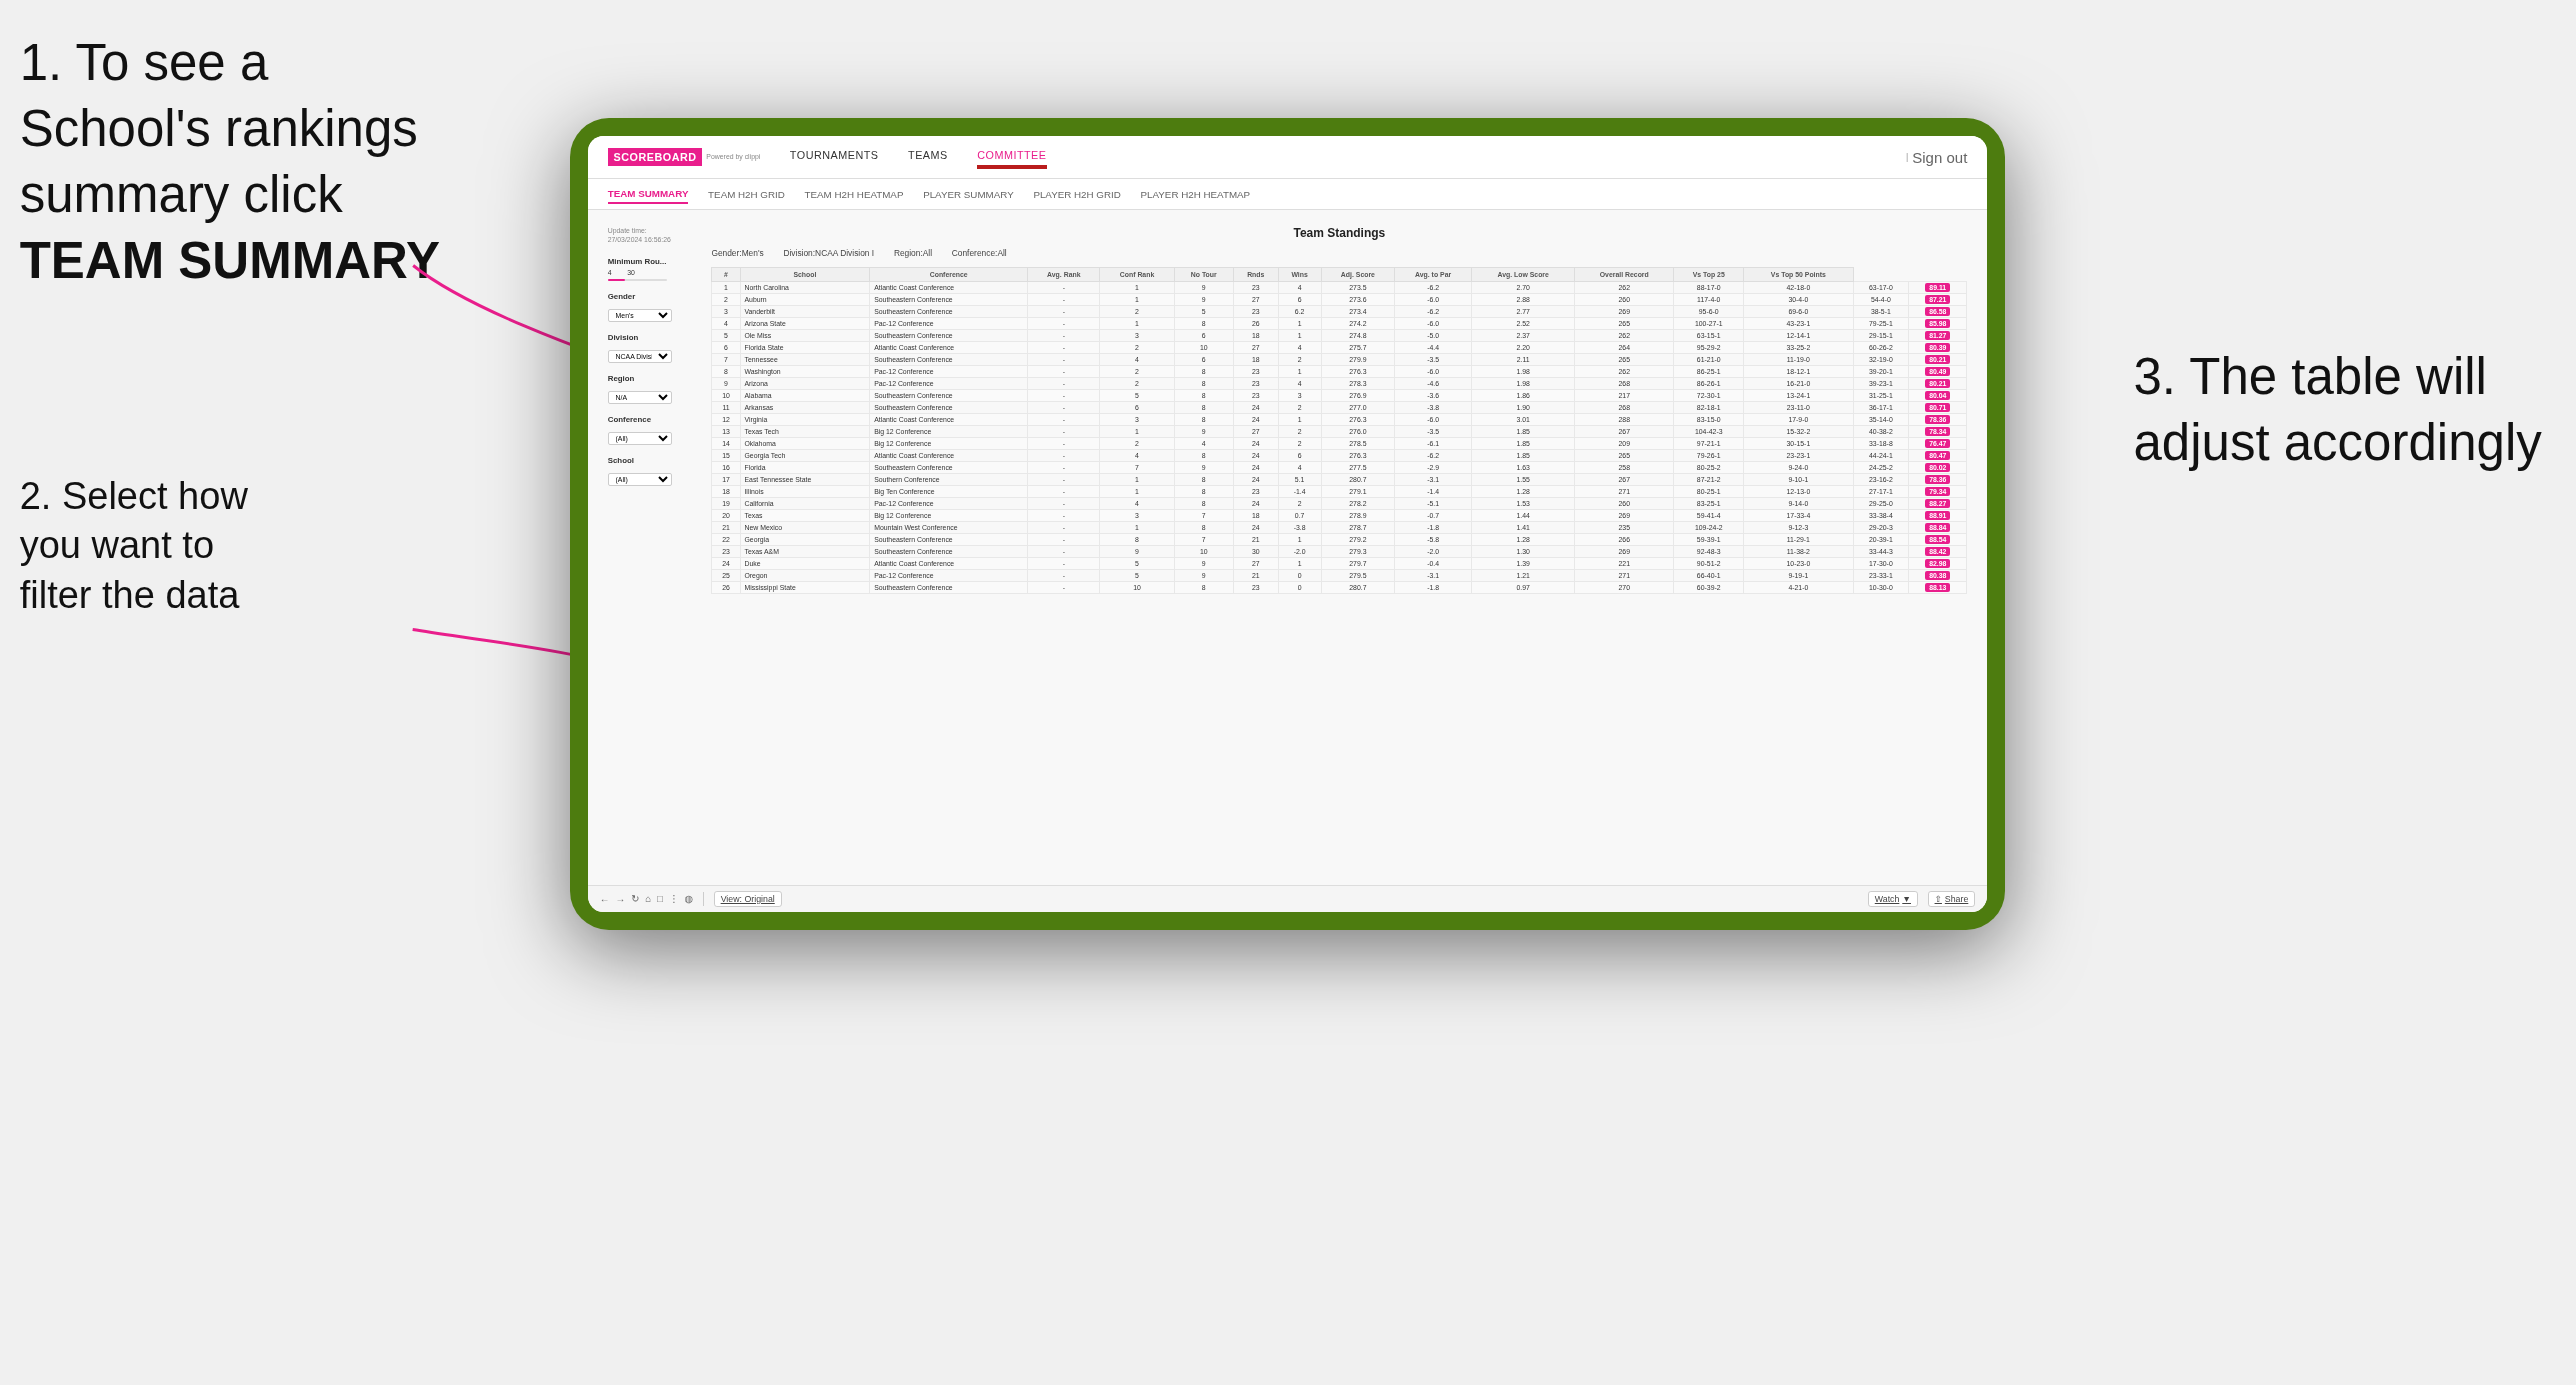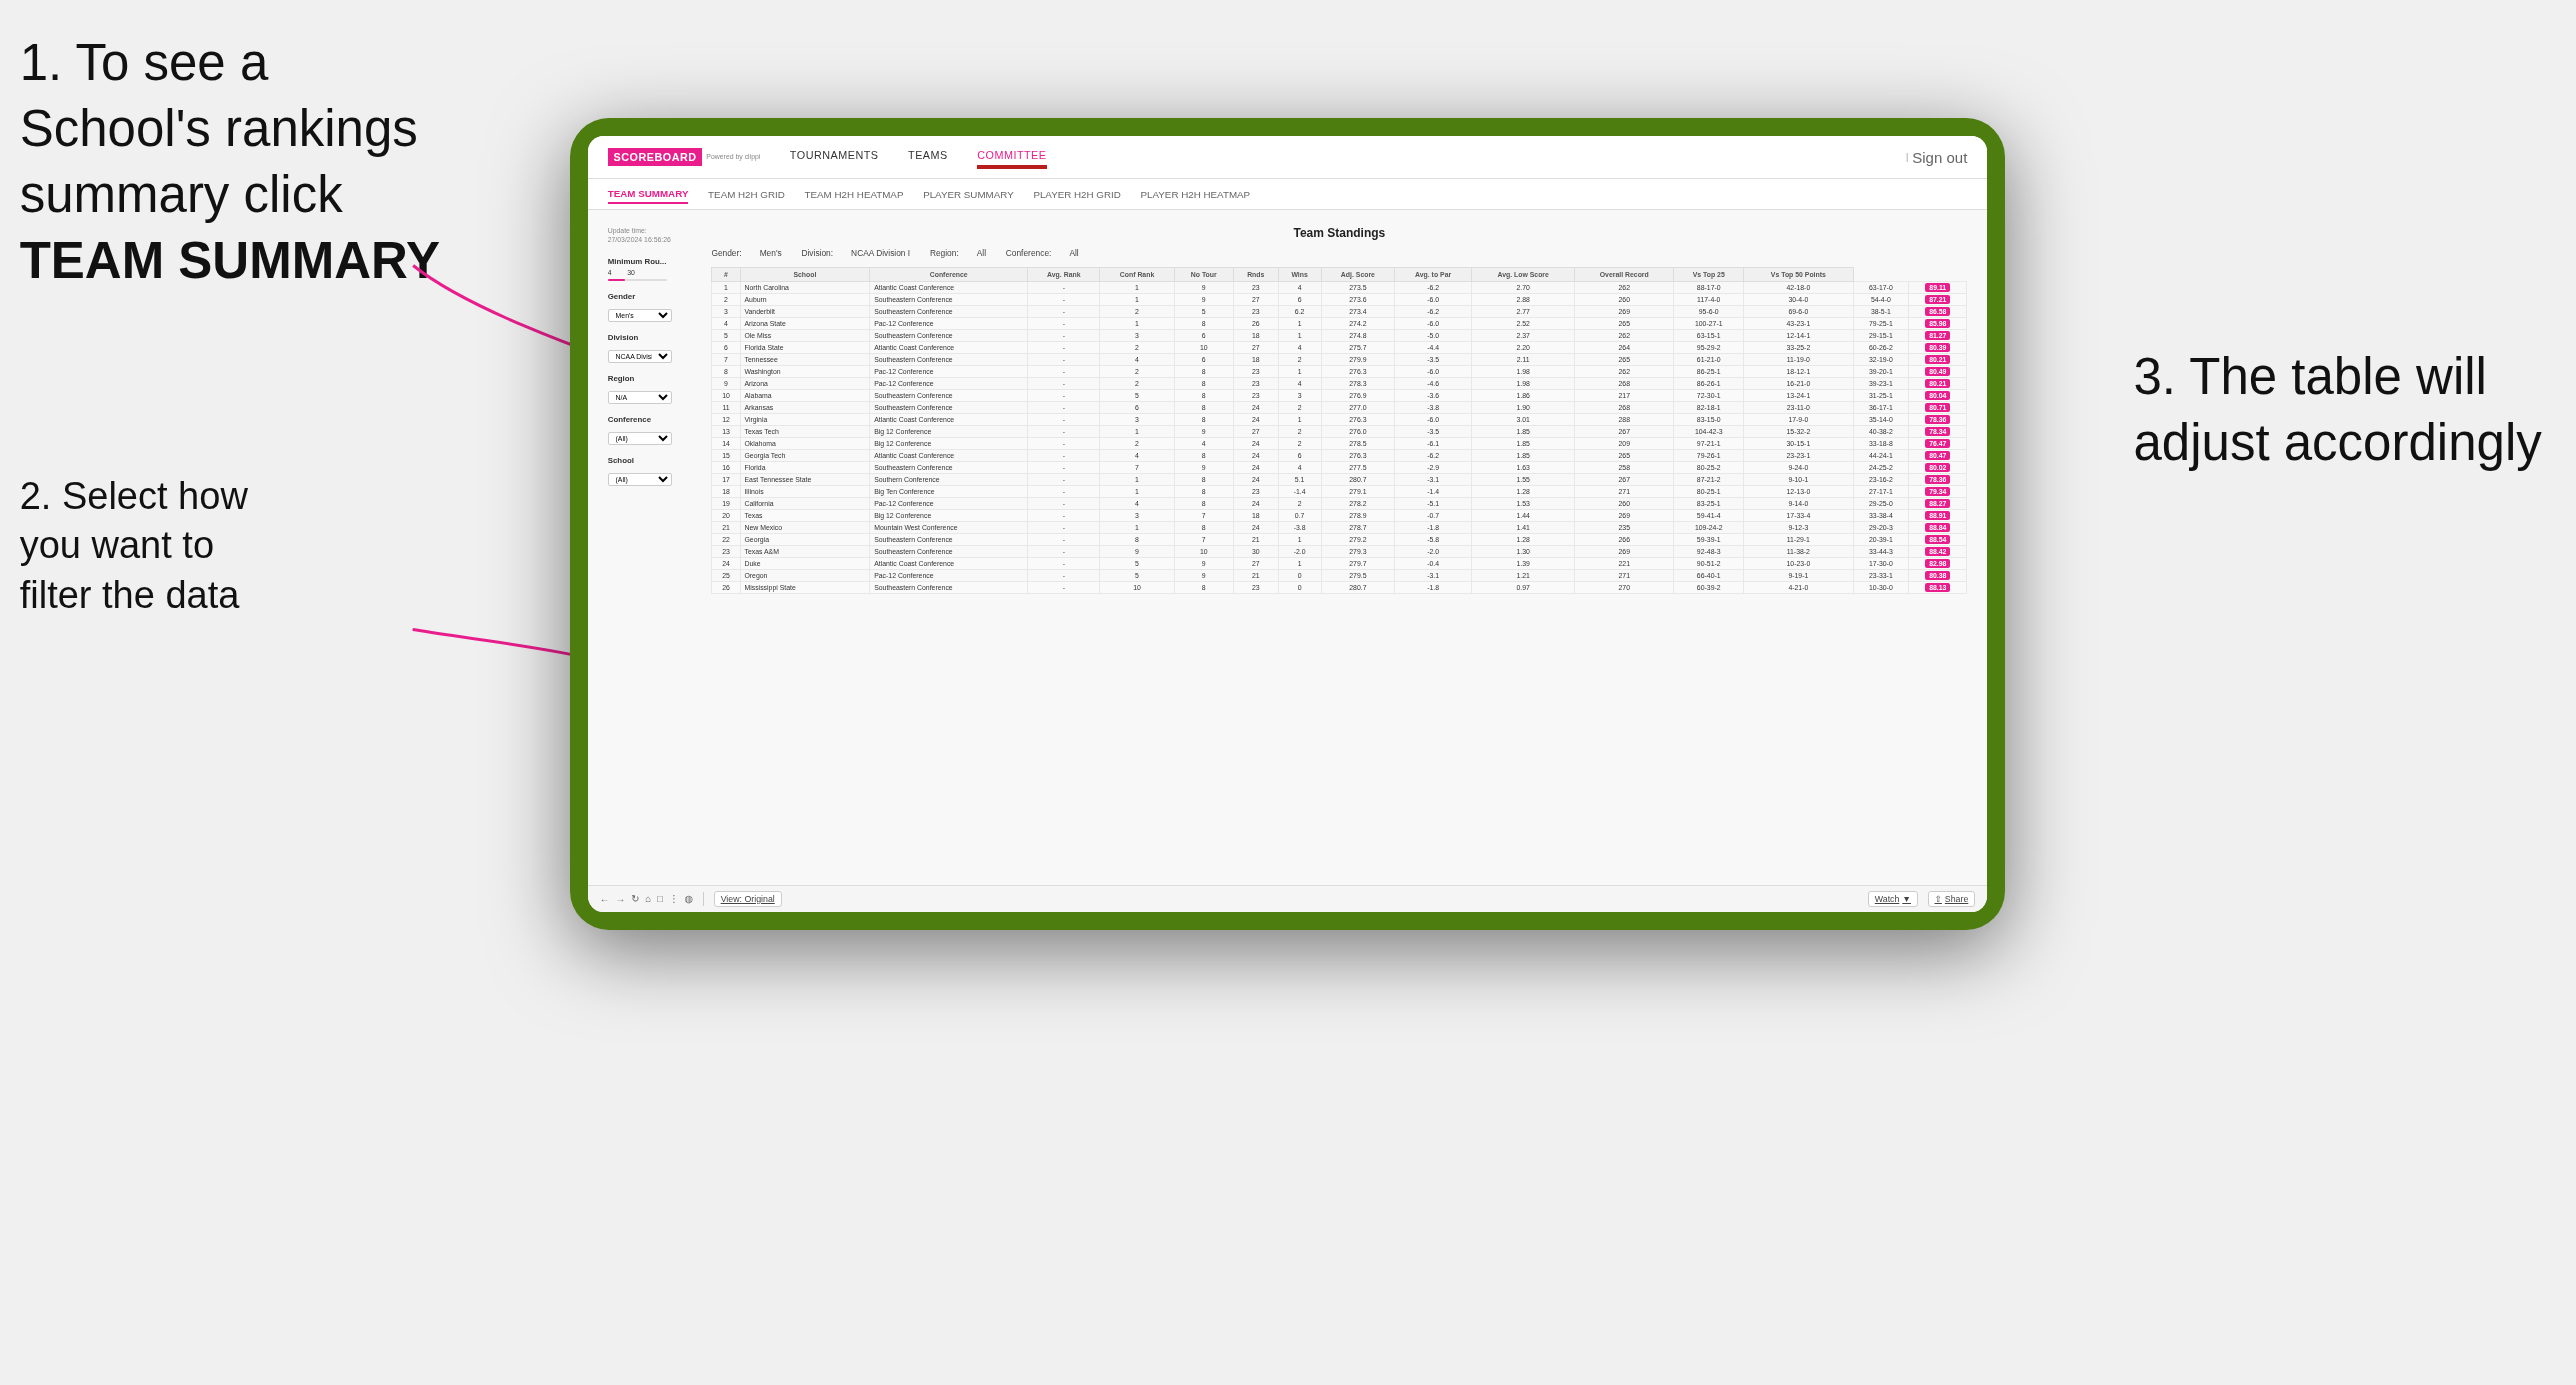--- a/index.html
+++ b/index.html
@@ -244,21 +244,21 @@
       gap: 19.7px;
       align-items: center;
       margin-bottom: 9.8px;
       font-size: 8.4px;
       color: #444;
     }
 
     .filter-item {
       display: flex;
       align-items: flex-end;
-      gap: 18px;
+      gap: 0;
     }
 
     
     .data-table {
       width: 100%;
       border-collapse: collapse;
       font-size: 7.4px;
     }
 
     .data-table th {

